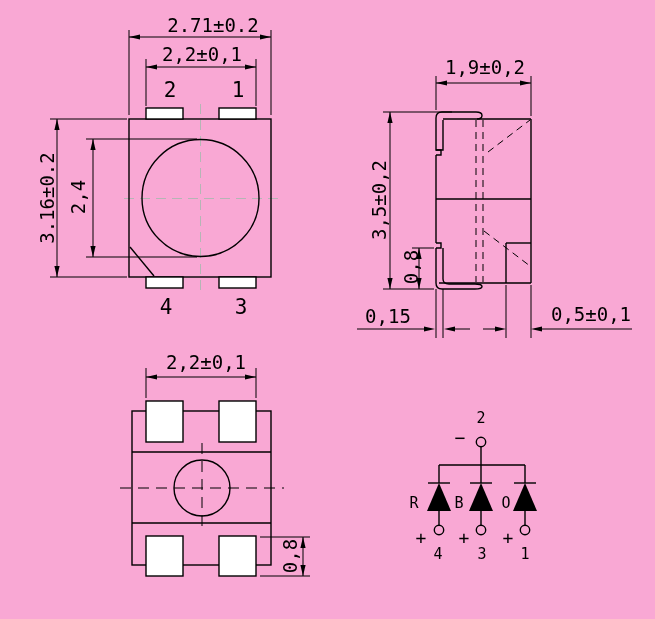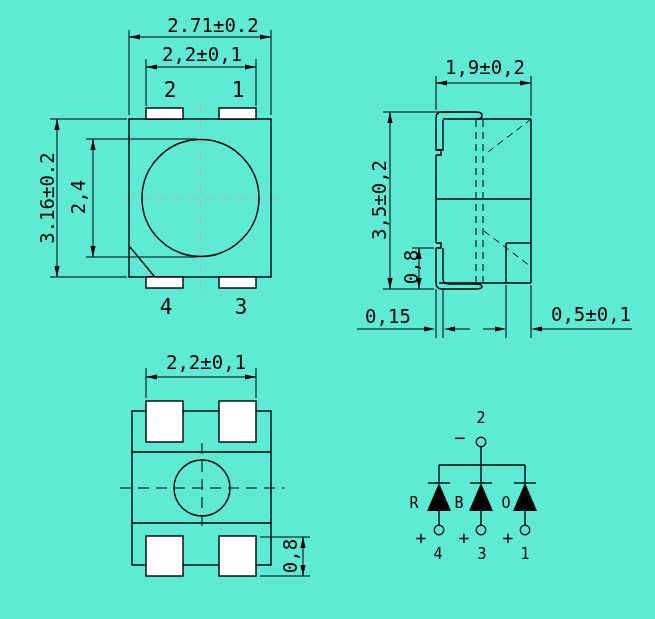--- a/index.html
+++ b/index.html
@@ -1,17 +1,17 @@
 <!DOCTYPE html>
 <html><head>
 <meta charset="utf-8">
 <style>
   html,body{margin:0;padding:0;background:#fff;}
   .canvas{
-    width:655px;height:619px;background:#5eead4;position:relative;overflow:hidden;
+    width:655px;height:619px;background:#f9a8d4;position:relative;overflow:hidden;
     font-family:"DejaVu Sans Mono", monospace;
   }
   svg text{
     font-family:"DejaVu Sans Mono", monospace;
     fill:#000;
   }
   .dimtxt{font-size:19px;}
   .pintxt{font-size:21px;}
   .schtxt{font-size:15px;}
   .schsym{font-size:18px;}

